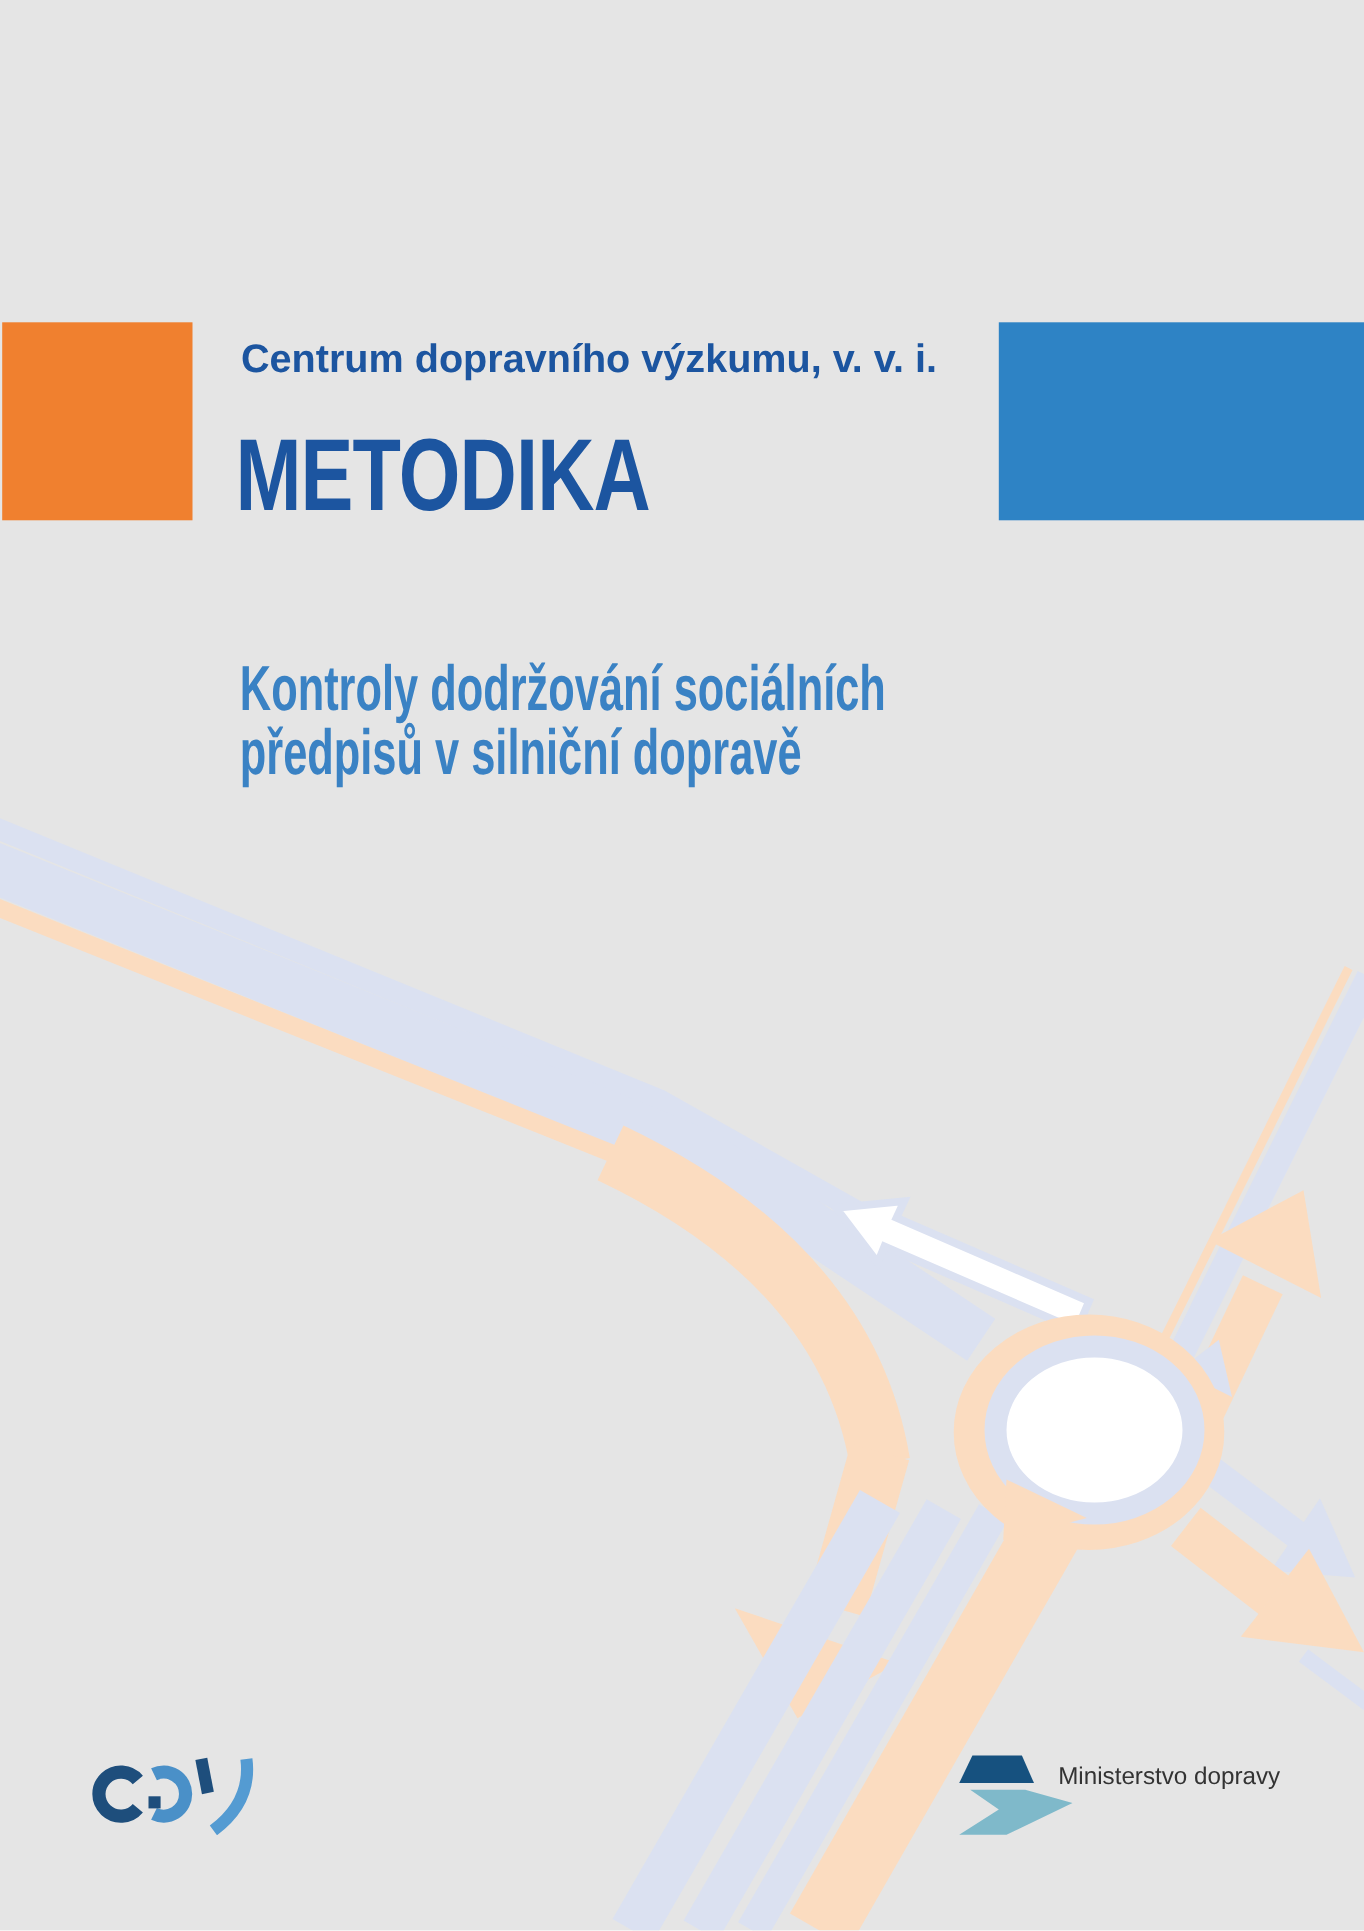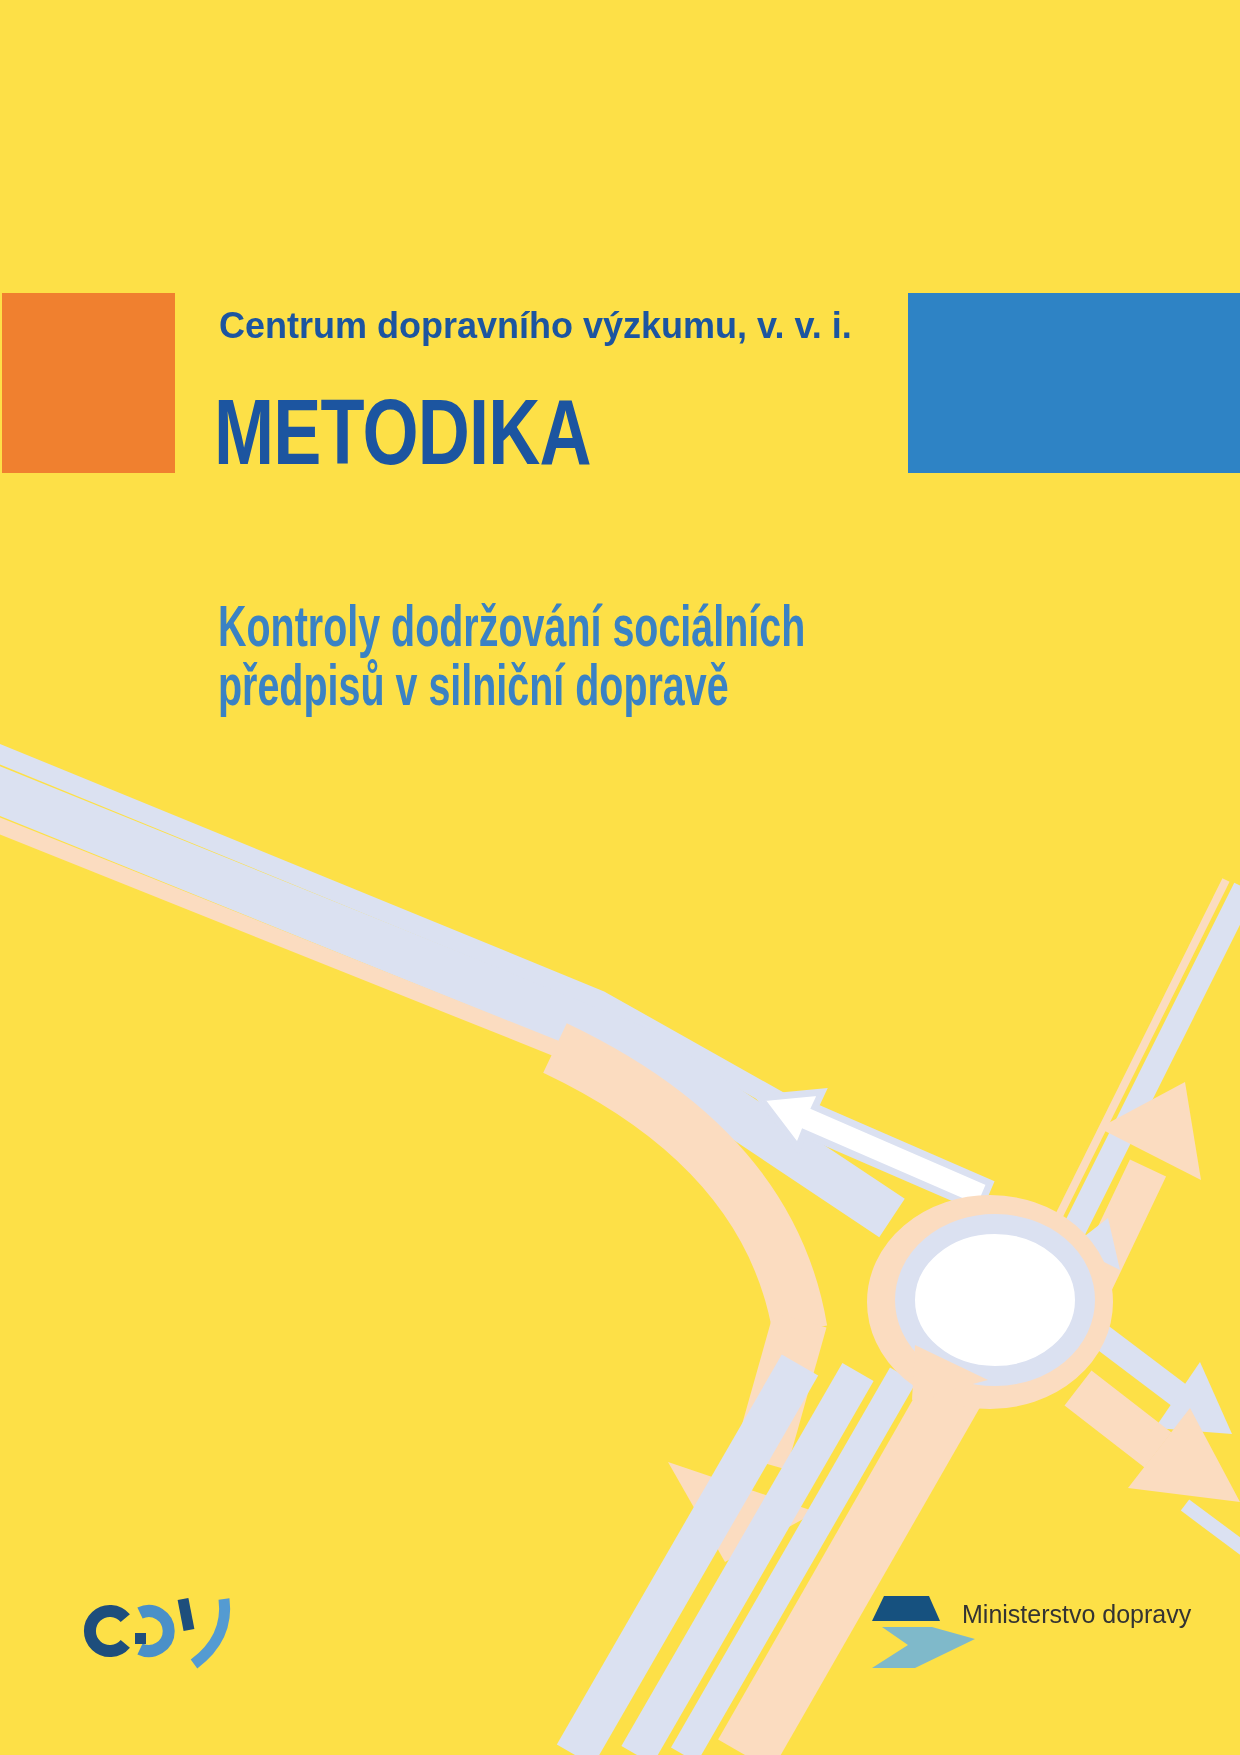--- a/index.html
+++ b/index.html
@@ -1,17 +1,17 @@
 <!DOCTYPE html>
 <html style="--accent-orange: #F0802F; --accent-blue: #2E83C5; --heading-blue: #1C55A0; --title-blue: #3A82C4; --road-blue: #DBE1F1; --road-orange: #FBDCC0; --cdv-navy: #1E4E7C; --cdv-blue: #4A90C8; --cdv-light: #549BD2; --logo-gray: #7F7F7F; --ministry-navy: #16517F; --ministry-teal: #7FB9CA; --ministry-text: #333333;"><head>
 <meta charset="utf-8">
 <style>
   html,body{margin:0;padding:0;background:#ffffff;}
   .page{
-    position:relative;width:1240px;height:1755px;overflow:hidden;background:#fde047;
+    position:relative;width:1240px;height:1755px;overflow:hidden;background:#e5e5e5;
     font-family:"Liberation Sans","DejaVu Sans",sans-serif;
   }
   .bg-graphic{position:absolute;left:0;top:0;width:1240px;height:1755px;z-index:0;}
   .accent{position:absolute;z-index:2;}
   .accent-orange{left:2px;top:293px;width:173px;height:180px;background:var(--accent-orange);}
   .accent-blue{left:908px;top:293px;width:332px;height:180px;background:var(--accent-blue);}
   .org-line{
     position:absolute;left:219px;top:308px;z-index:3;
     font-size:36px;font-weight:bold;line-height:36px;color:var(--heading-blue);
     white-space:nowrap;
@@ -29,21 +29,21 @@
   .cover-title span{display:block;}
   .cdv-logo{position:absolute;left:0;top:0;z-index:3;}
   .cdv-text{
     position:absolute;left:242px;top:1601px;z-index:3;
     font-size:20px;line-height:22.6px;letter-spacing:3px;color:var(--logo-gray);
     font-weight:normal;white-space:nowrap;
   }
   .cdv-text span{display:block;}
   .ministry-label{
     position:absolute;left:962px;top:1601px;z-index:3;
-    font-size:25px;line-height:27px;color:var(--ministry-text);white-space:nowrap;
+    font-size:22px;line-height:27px;color:var(--ministry-text);white-space:nowrap;
   }
   svg{display:block;}
 </style>
 </head>
 <body>
 
 <div class="page">
 
   <svg class="bg-graphic" viewBox="0 0 1240 1755" aria-hidden="true">
 

